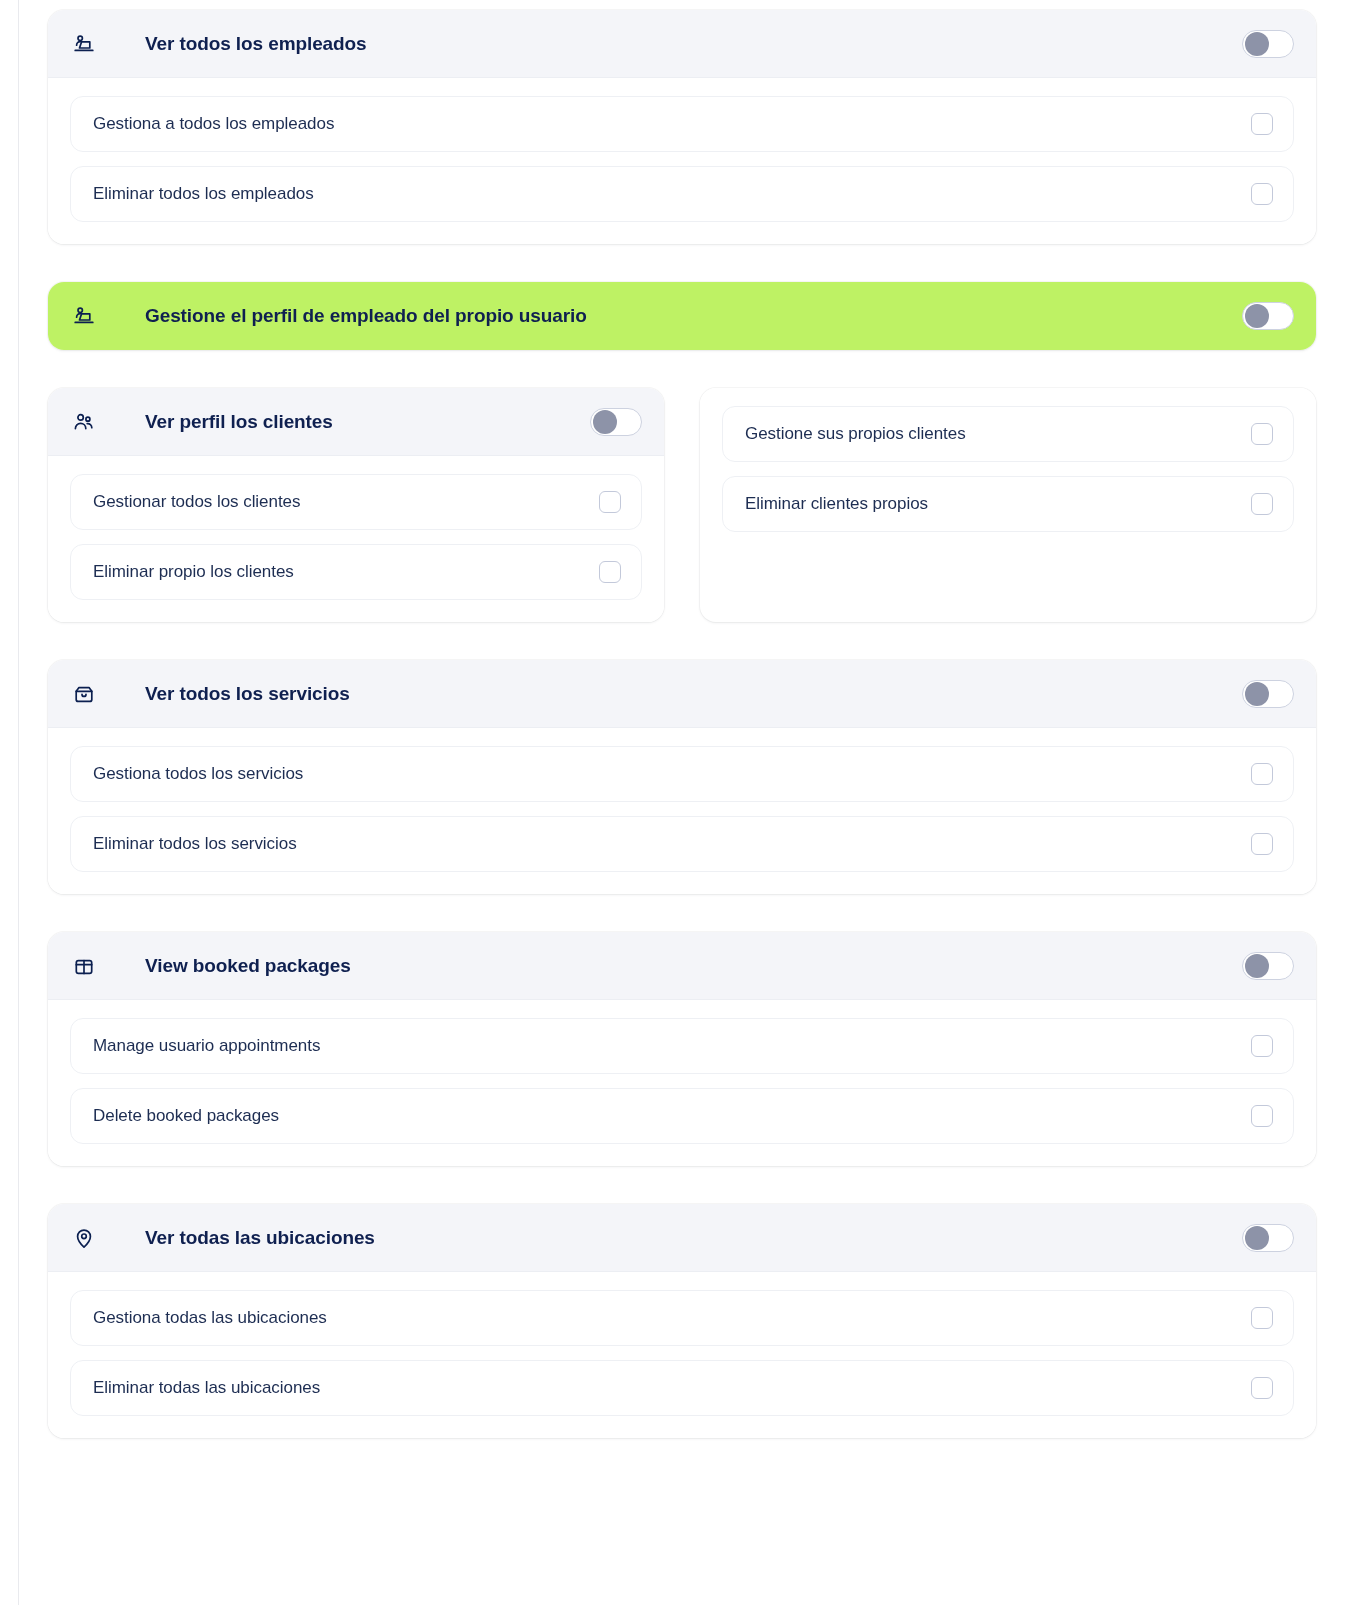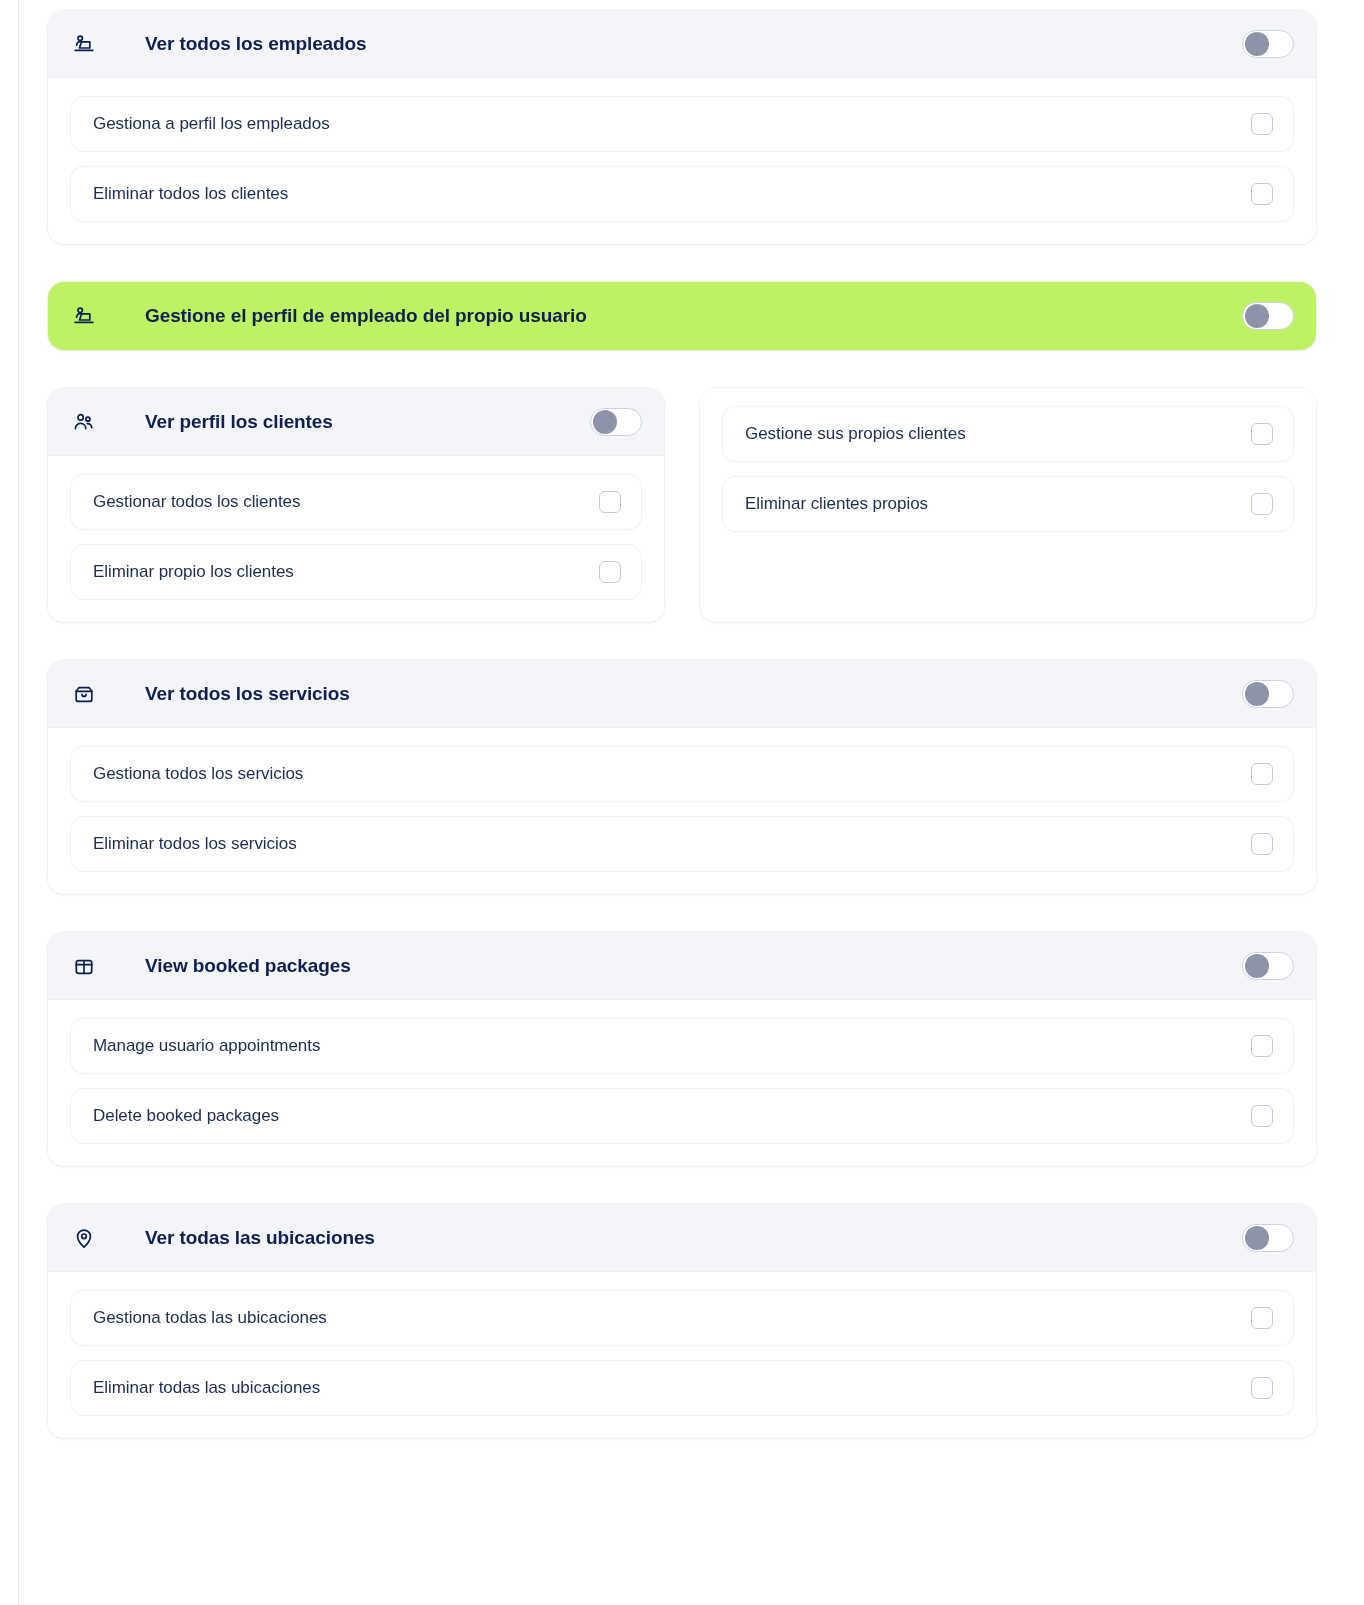--- a/index.html
+++ b/index.html
@@ -158,25 +158,25 @@
             <path d="M3.2 18.4h17.6"></path>
           </svg>
         </span>
         <span class="card-title">Ver todos los empleados</span>
         <span class="toggle">
             <span class="knob"></span>
           </span>
       </div>
       <div class="card-body">
         <div class="sub-row">
-          <span class="sub-label">Gestiona a perfil los empleados</span>
-          <span class="checkbox"></span>
-        </div>
-        <div class="sub-row">
-          <span class="sub-label">Eliminar todos los clientes</span>
+          <span class="sub-label">Gestiona a todos los empleados</span>
+          <span class="checkbox"></span>
+        </div>
+        <div class="sub-row">
+          <span class="sub-label">Eliminar todos los empleados</span>
           <span class="checkbox"></span>
         </div>
       </div>
     </div>
 
     <div class="card plain">
       <div class="card-header">
         <span class="icon">
           <svg width="24" height="24" viewBox="0 0 24 24" fill="none" stroke="currentColor" stroke-width="1.7" stroke-linecap="round" stroke-linejoin="round">
             <circle cx="8.2" cy="6.3" r="2.2"></circle>

